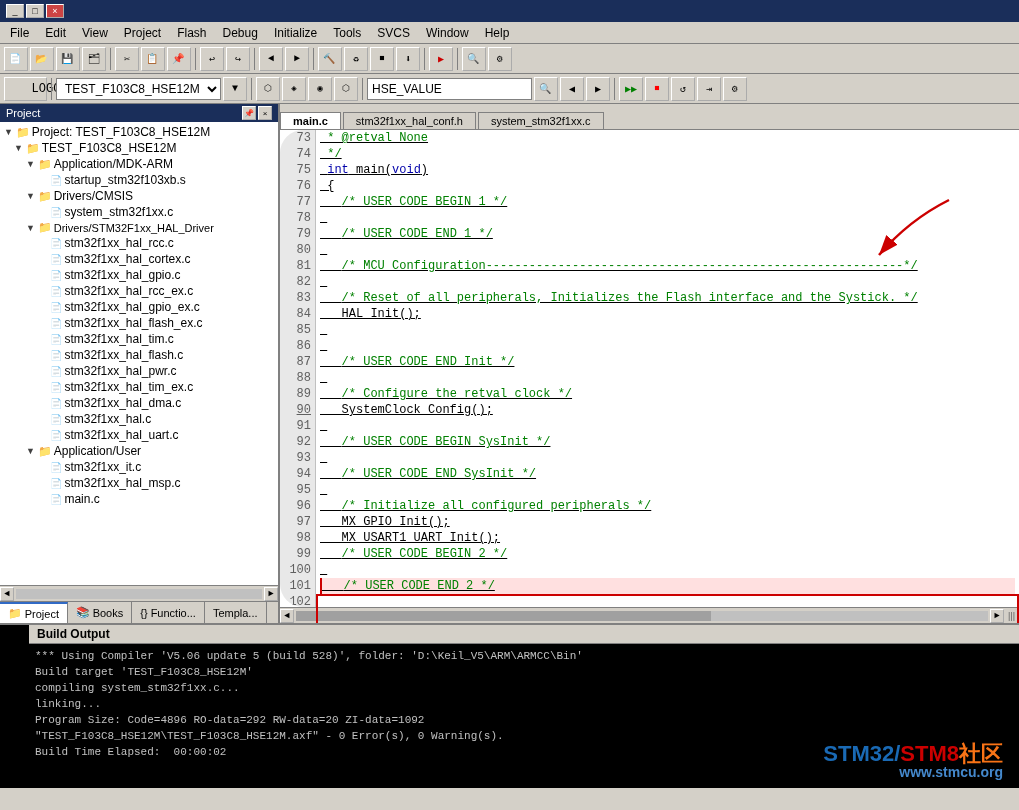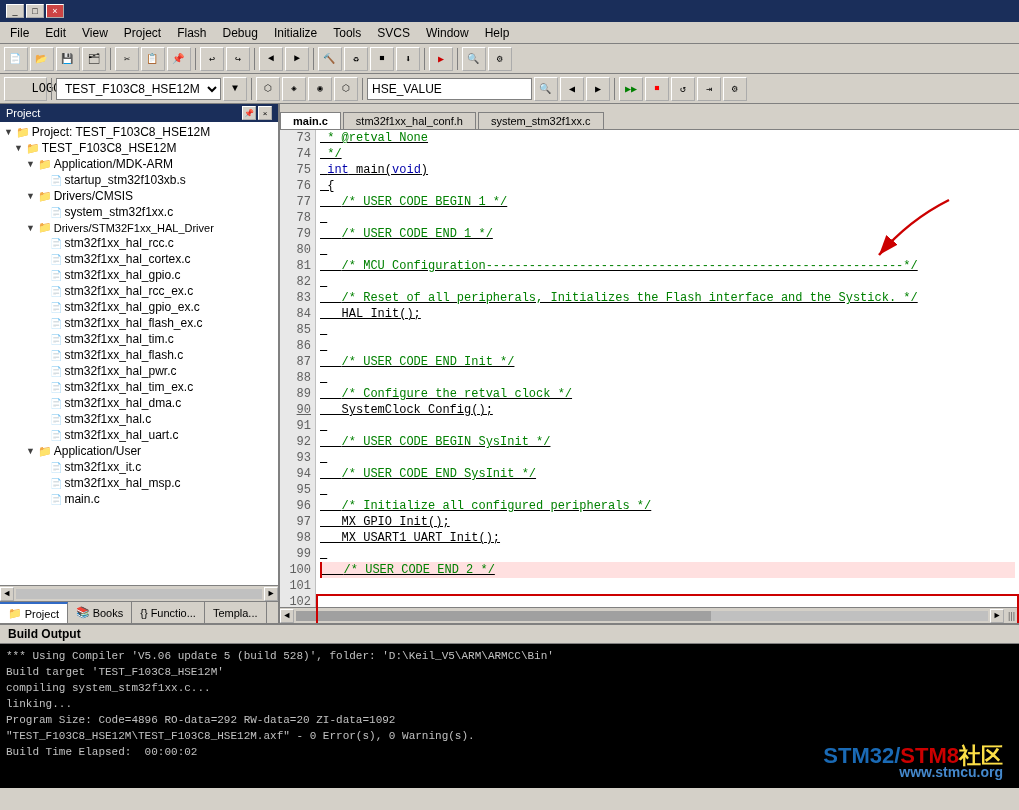--- a/index.html
+++ b/index.html
@@ -50,21 +50,21 @@
     #code-area { flex: 1; display: flex; overflow: hidden; }
     #line-numbers { background: #e8e8e8; border-right: 1px solid #c0c0c0; padding: 0 4px; text-align: right; font-size: 12px; line-height: 16px; color: #606060; min-width: 36px; overflow: hidden; }
     #code-content { flex: 1; overflow: auto; padding: 0 4px; line-height: 16px; font-size: 12px; text-decoration: underline; }
     
     .code-line { white-space: pre; line-height: 16px; min-height: 16px; }
     
     
     .red-box-line { background: #ffe0e0; }
     
     
-    #build-output { height: 165px; background: #000; color: #c0c0c0; border-top: 2px solid #808080; display: flex; flex-direction: column; }
+    #build-output { height: 165px; background: #000; color: #c0c0c0; border-top: 2px solid #808080; display: flex; flex-direction: column; padding-left: 29px; }
     #build-header { background: #d4d0c8; color: #000; padding: 2px 8px; font-family: Arial, sans-serif; font-size: 12px; font-weight: bold; border-bottom: 1px solid #808080; }
     #build-content { flex: 1; overflow-y: auto; padding: 4px 6px; font-size: 11px; line-height: 16px; position: relative; }
     .build-line { white-space: pre-wrap; }
     .build-brand { position: absolute; bottom: 8px; right: 16px; color: #1a6ab5; font-size: 22px; font-weight: bold; font-family: Arial, sans-serif; }
     .brand-red { color: #cc0000; }
     .brand-url { color: #4488cc; font-size: 14px; display: block; text-align: right; }
 
     #code-wrapper { position: relative; flex: 1; display: flex; flex-direction: column; overflow: hidden; }
   </style>
 </head>
@@ -308,21 +308,21 @@
 
       <svg style="position:absolute;top:60px;right:40px;width:120px;height:80px;pointer-events:none;z-index:10;">
         <defs>
           <marker id="arrowhead" markerWidth="8" markerHeight="8" refX="8" refY="3" orient="auto">
             <polygon points="0 0, 8 3, 0 6" fill="#cc0000"></polygon>
           </marker>
         </defs>
         <path d="M 90,10 Q 50,30 20,65" stroke="#cc0000" stroke-width="2.5" fill="none" marker-end="url(#arrowhead)"></path>
       </svg>
 
-      <div id="code-area" style="flex:1;display:flex;overflow:auto;">
+      <div id="code-area" style="flex:1;display:flex;overflow:auto;border-radius:23px;">
         <div id="line-numbers">
           <div style="line-height:16px;">73</div>
           <div style="line-height:16px;">74</div>
           <div style="line-height:16px;">75</div>
           <div style="line-height:16px;">76</div>
           <div style="line-height:16px;">77</div>
           <div style="line-height:16px;">78</div>
           <div style="line-height:16px;">79</div>
           <div style="line-height:16px;">80</div>
           <div style="line-height:16px;">81</div>
@@ -369,20 +369,21 @@
           <div class="code-line">   <span style="color:#008000;">/* Configure the retval clock */</span></div>
           <div class="code-line">   SystemClock_Config();</div>
           <div class="code-line"> </div>
           <div class="code-line">   <span style="color:#008000;">/* USER CODE BEGIN SysInit */</span></div>
           <div class="code-line"> </div>
           <div class="code-line">   <span style="color:#008000;">/* USER CODE END SysInit */</span></div>
           <div class="code-line"> </div>
           <div class="code-line">   <span style="color:#008000;">/* Initialize all configured peripherals */</span></div>
           <div class="code-line">   MX_GPIO_Init();</div>
           <div class="code-line">   MX_USART1_UART_Init();</div>
+          <div class="code-line">   <span style="color:#008000;">/* USER CODE BEGIN 2 */</span></div>
           <div class="code-line"> </div>
 
           <div class="code-line red-box-line" style="border-left:2px solid #cc0000;">   <span style="color:#008000;">/* USER CODE END 2 */</span></div>
 
         </div>
       </div>
 
       <div style="position:absolute;left:36px;top:464px;right:0;height:65px;border:2px solid #cc0000;pointer-events:none;z-index:5;"></div>
 
       <div style="height:16px;background:#d4d0c8;border-top:1px solid #808080;display:flex;align-items:center;">
@@ -403,17 +404,17 @@
   </div>
   <div id="build-content">
     <div class="build-line">*** Using Compiler 'V5.06 update 5 (build 528)', folder: 'D:\Keil_V5\ARM\ARMCC\Bin'</div>
     <div class="build-line">Build target 'TEST_F103C8_HSE12M'</div>
     <div class="build-line">compiling system_stm32f1xx.c...</div>
     <div class="build-line">linking...</div>
     <div class="build-line">Program Size: Code=4896 RO-data=292 RW-data=20 ZI-data=1092</div>
     <div class="build-line">"TEST_F103C8_HSE12M\TEST_F103C8_HSE12M.axf" - 0 Error(s), 0 Warning(s).</div>
     <div class="build-line">Build Time Elapsed:  00:00:02</div>
     <div class="build-brand">
-      <span style="color:#1a6ab5;">STM32/</span><span class="brand-red">STM8</span><span style="color:#fde047;">社区</span>
+      <span style="color:#1a6ab5;">STM32/</span><span class="brand-red">STM8</span><span style="color:#f97316;font-family:Liberation Mono, monospace;">社区</span>
       <span class="brand-url">www.stmcu.org</span>
     </div>
   </div>
 </div>
 
 </body></html>

